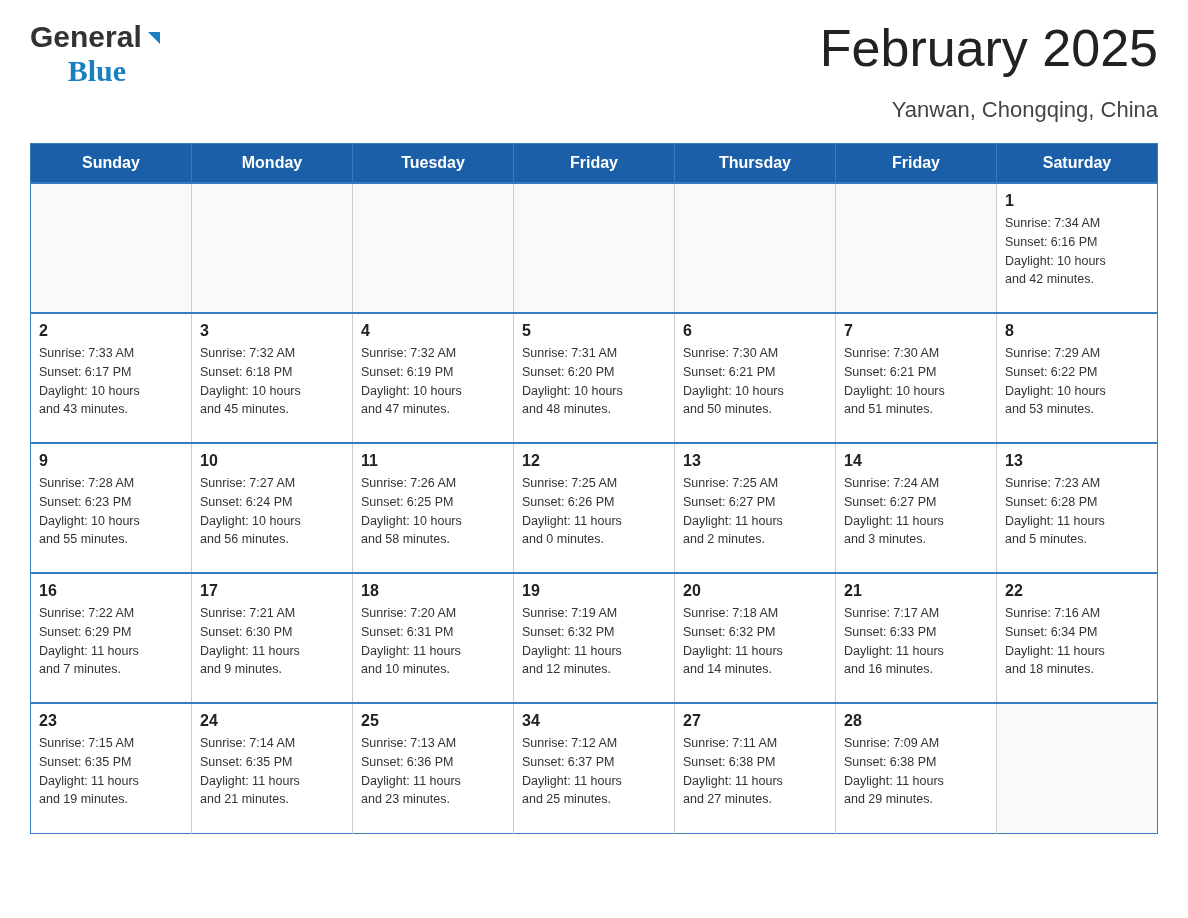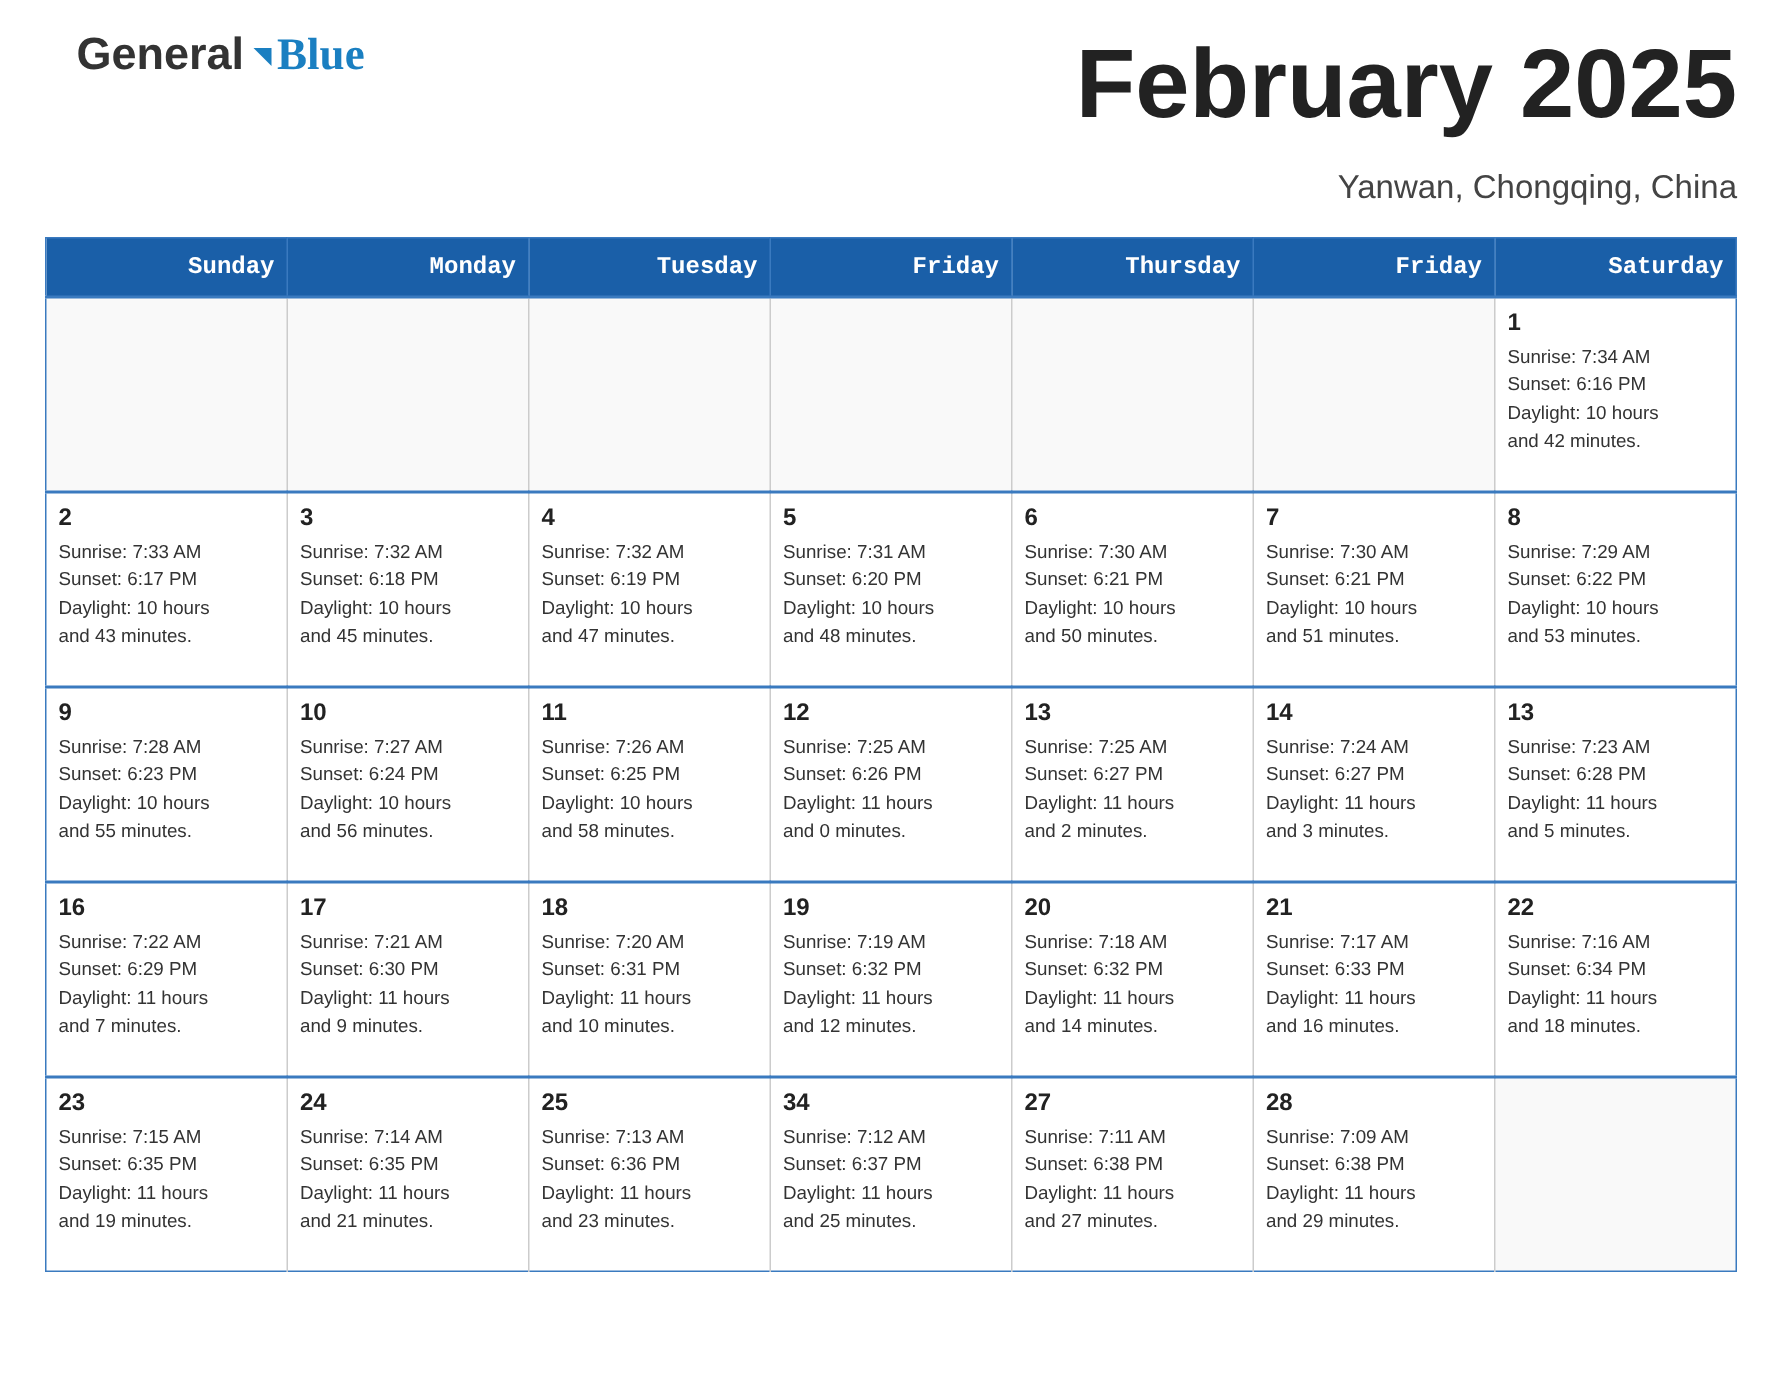--- a/index.html
+++ b/index.html
@@ -12,33 +12,33 @@
       padding: 20px 30px;
     }
     .header {
       display: flex;
       justify-content: space-between;
       align-items: flex-start;
       margin-bottom: 20px;
     }
     .logo {
       display: flex;
+      flex-direction: column;
       align-items: center;
-      margin-left: 21px;
     }
     .logo-line {
       display: flex;
       align-items: center;
     }
     .title-block {
       text-align: right;
     }
     .title-block h1 {
-      font-size: 65px;
-      font-weight: bold;
+      font-size: 52px;
+      font-weight: normal;
       color: #222;
       line-height: 1.1;
     }
     .title-block h2 {
       font-size: 22px;
       font-weight: normal;
       color: #444;
       margin-top: 20px;
     }
     .calendar {
@@ -47,24 +47,23 @@
       border: 1px solid #3a7abf;
     }
     .calendar thead tr {
       background-color: #1a5fa8;
     }
     .calendar thead th {
       color: #fff;
       font-size: 16px;
       font-weight: bold;
       padding: 10px 8px;
-      text-align: right;
+      text-align: center;
       border-right: 1px solid #3a7abf;
       width: calc(100% / 7);
-      font-family: Liberation Mono, monospace;
     }
     .calendar thead th:last-child {
       border-right: none;
       margin-top: 36px;
     }
     .calendar tbody tr {
       border-top: 2px solid #3a7abf;
     }
     .calendar tbody td {
       vertical-align: top;

